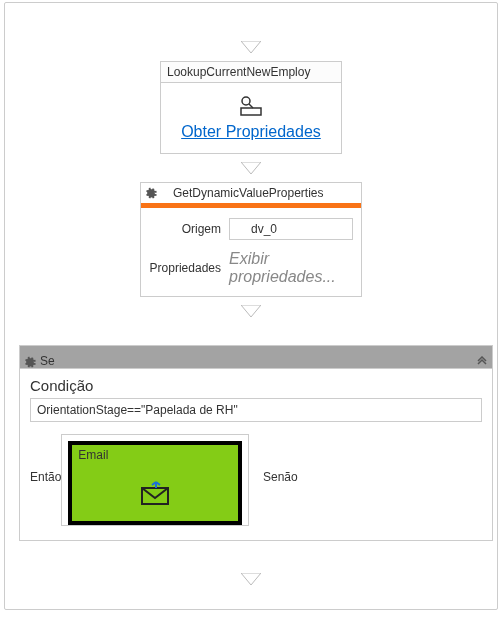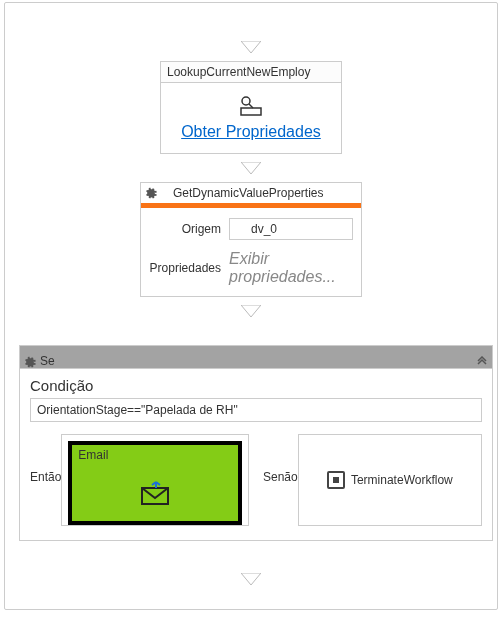--- a/index.html
+++ b/index.html
@@ -139,26 +139,20 @@
                         <polyline points="4,8 17,18 30,8" fill="none" stroke="#222" stroke-width="2"></polyline>
                         <path d="M18 8 L18 2 M18 2 L14 5 M18 2 L22 5" fill="none" stroke="#1a6fd6" stroke-width="2"></path>
                       </svg>
                   </span>
                 </div>
               </div>
             </div>
           </div>
           <div class="branch">
             <div class="branch-label">Senão</div>
-            <div class="branch-frame">
-              <div class="terminate">
-                <span class="stop-icon"></span>
-                <span>TerminateWorkflow</span>
-              </div>
-            </div>
           </div>
         </div>
       </div>
     </div>
 
     <div class="bottom-drop">
       <svg viewBox="0 0 20 12" width="20" height="12">
           <polygon points="0,0 20,0 10,12" fill="none" stroke="#bbb" stroke-width="1"></polygon>
         </svg>
     </div>

